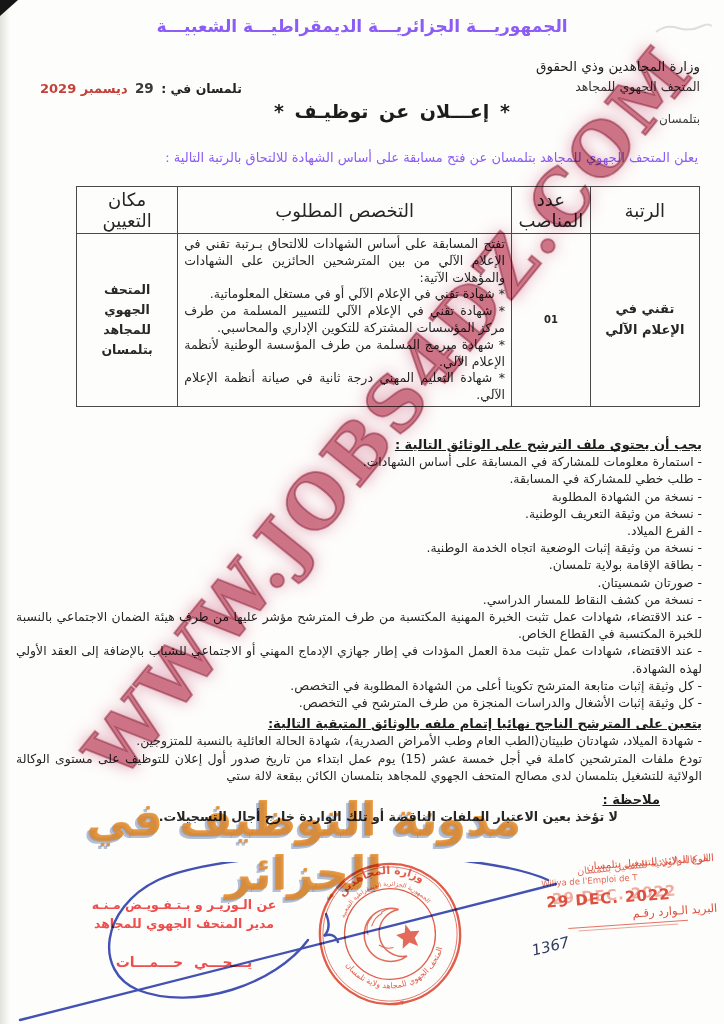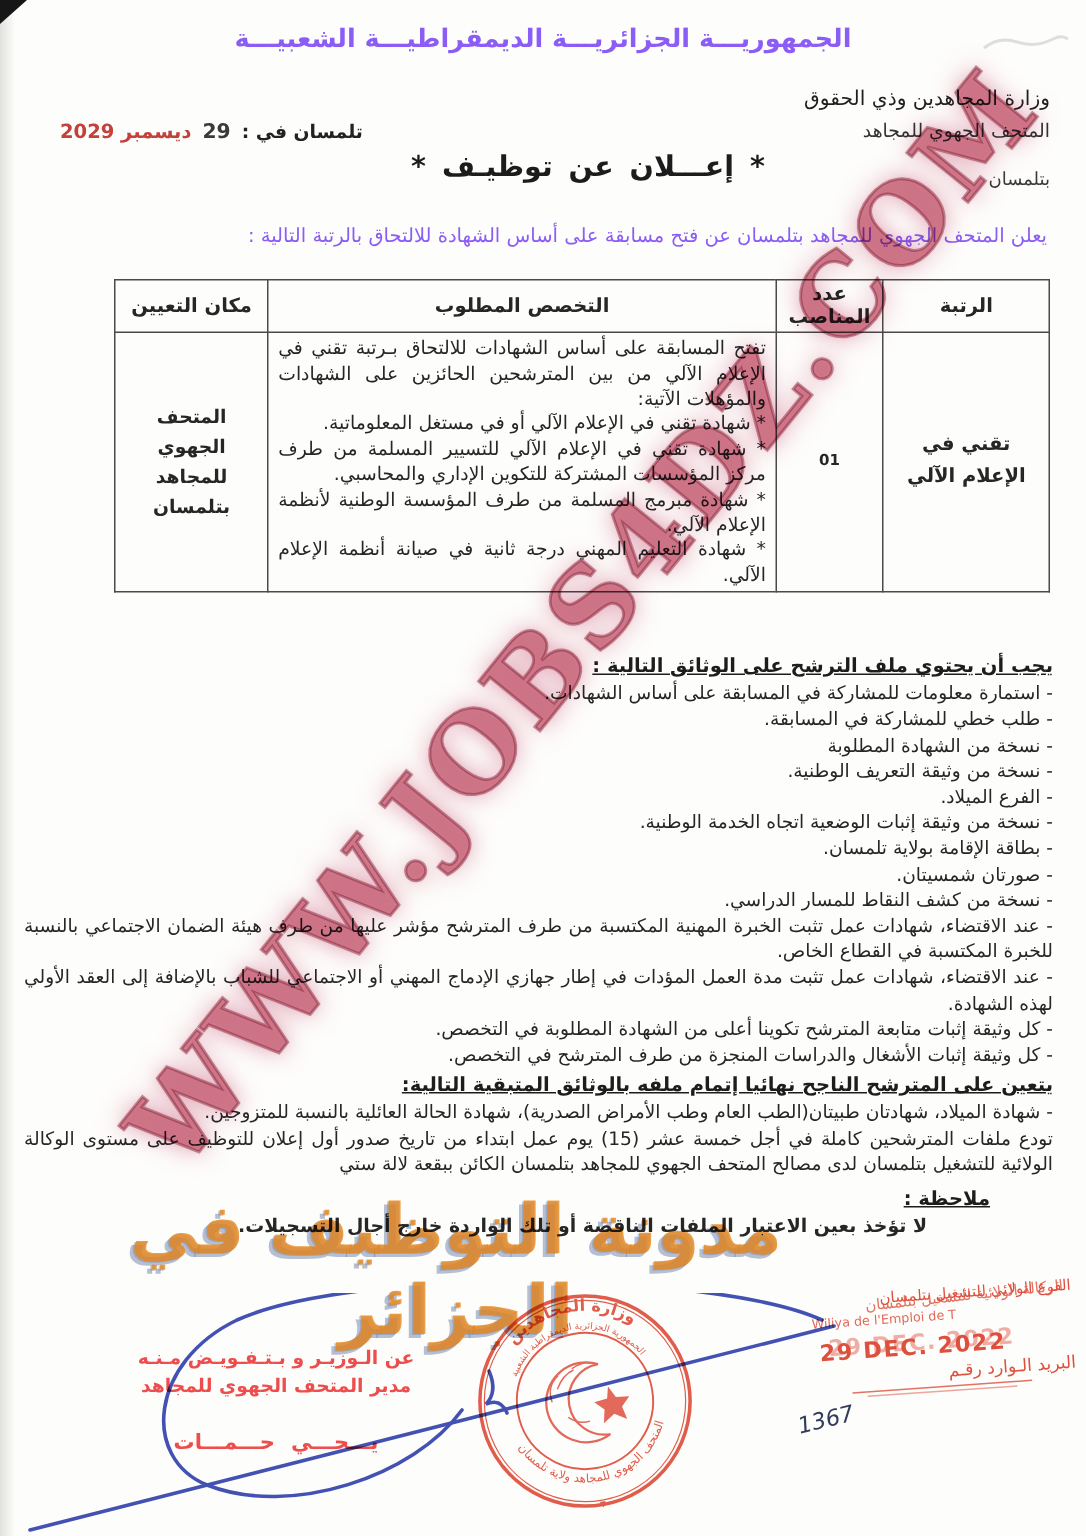--- a/index.html
+++ b/index.html
@@ -23,21 +23,21 @@
   .date-line{position:absolute;top:80px;left:40px;font-size:12.5px;font-weight:bold;color:#222;direction:rtl;}
   .date-day{letter-spacing:6px;font-size:13.5px;color:#3a3a3a;margin:0 3px;}
   .date-red{color:#c4403a;font-size:13px;letter-spacing:1px;}
   .announce-title{position:absolute;top:100px;right:0;left:60px;text-align:center;
     font-size:19px;font-weight:bold;color:#1c1c1c;word-spacing:4px;}
   .intro-par{position:absolute;top:150px;right:26px;left:24px;font-size:13px;color:#8b5cf6;}
 
   table.jobs{position:absolute;top:186px;right:24px;width:624px;border-collapse:collapse;
     font-size:12.5px;color:#262626;}
   table.jobs th,table.jobs td{border:1.2px solid #4a4a4a;padding:2px 6px;vertical-align:middle;}
-  table.jobs th{font-weight:bold;font-size:13px;height:20px;text-align:center;}
+  table.jobs th{font-weight:normal;font-size:18px;height:20px;text-align:center;}
   td.cell-rank{text-align:center;font-weight:bold;font-size:13px;line-height:1.6;}
   td.cell-count{text-align:center;font-weight:bold;font-size:10px;margin-left:48px;}
   td.cell-spec{vertical-align:top;padding:5px 8px;}
   td.cell-spec div{line-height:16.8px;text-align:justify;}
   td.cell-loc{text-align:center;font-weight:bold;font-size:12.5px;line-height:1.6;}
 
   .flow{position:absolute;top:436px;right:22px;left:16px;font-size:12.4px;line-height:17.2px;color:#262626;}
   .sec-heading{font-weight:bold;font-size:13px;text-decoration:underline;color:#1d1d1d;}
   .doc-list div{text-align:justify;}
   .mt4{margin-top:4px;} .mt6{margin-top:7px;}

